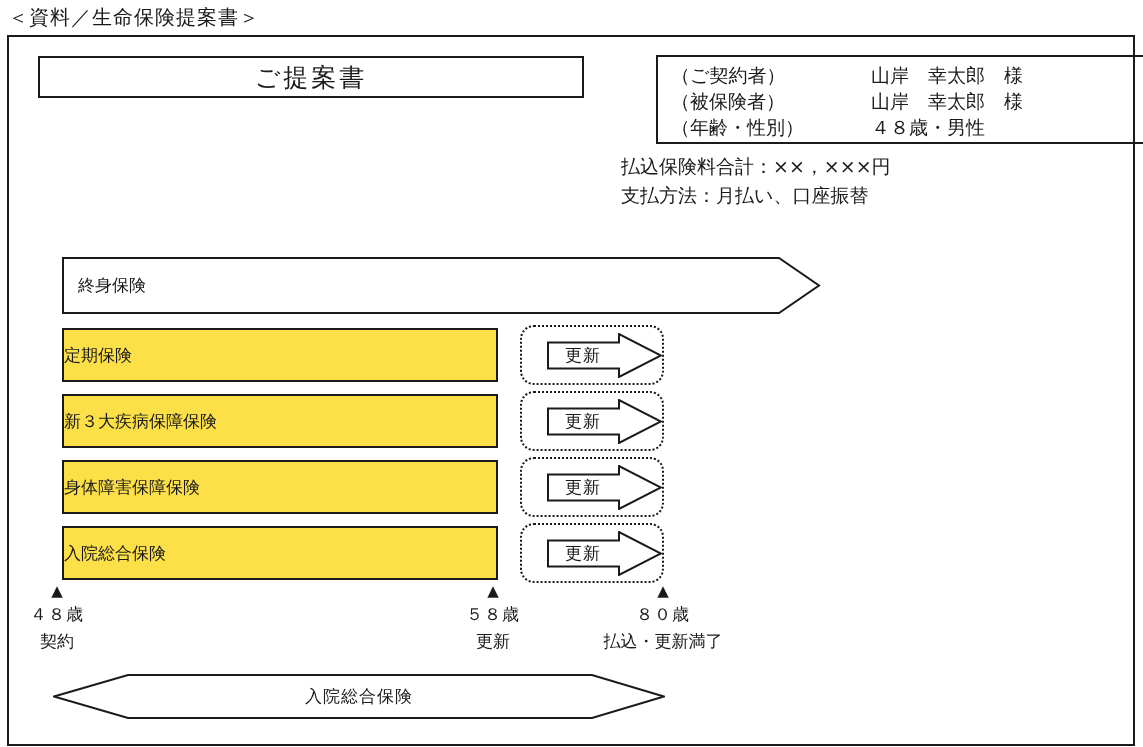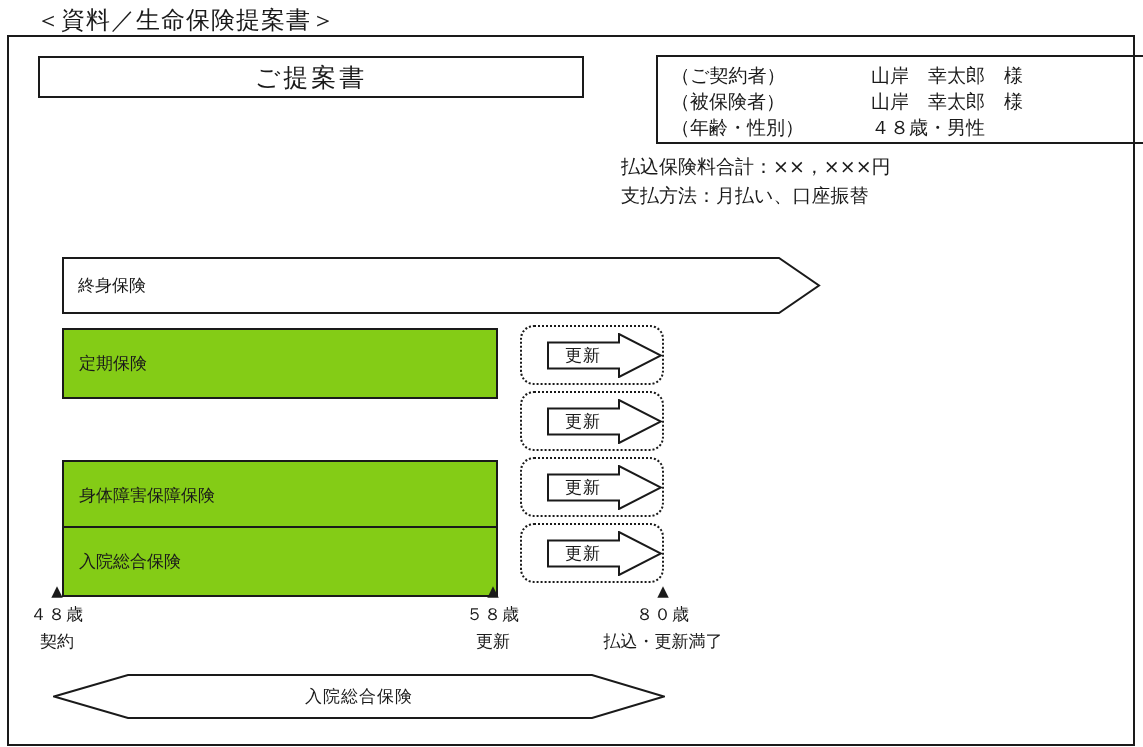--- a/index.html
+++ b/index.html
@@ -7,21 +7,21 @@
   body {
     font-family: "DejaVu Serif", "Liberation Serif", serif;
     color: var(--ink, #1a1a1a);
   }
   .sheet {
     position:relative; width:1143px; height:747px;
     background:#ffffff; overflow:hidden;
   }
   .doc-heading {
     position:absolute; left:8px; top:4px;
-    font-size:24px; letter-spacing:1px; white-space:nowrap;margin-left:28px;
+    font-size:20px; letter-spacing:1px; white-space:nowrap;
   }
   .outer-frame {
     position:absolute; left:7px; top:35px; width:1128px; height:711px;
     border:2px solid var(--ink,#1a1a1a); background:#fff;
   }
   .title-box {
     position:absolute; left:38px; top:56px; width:546px; height:42px;
     border:2px solid var(--ink,#1a1a1a);
     display:flex; align-items:center; justify-content:center;
     font-size:25px; font-weight:normal; letter-spacing:3px;
@@ -31,23 +31,23 @@
     border:2px solid var(--ink,#1a1a1a); padding:5px 0 0 13px;
     font-size:19px; line-height:26px;margin-left:39px;
   }
   .holder-row { display:flex; white-space:nowrap; }
   .holder-label { width:200px; }
   .details {
     position:absolute; left:621px; top:152px;
     font-size:19px; line-height:29px; white-space:nowrap;
   }
   .plan-box {
-    position:absolute; left:62px; width:436px; height:71px;
-    border:2px solid var(--ink,#1a1a1a); background:#84cc16;
-    display:flex; align-items:center; padding-left:15px;
+    position:absolute; left:62px; width:436px; height:54px;
+    border:2px solid var(--ink,#1a1a1a); background:#fde047;
+    display:flex; align-items:center; 
     font-size:17px;
   }
   .arrow-svg { position:absolute; display:block; }
   .wholelife-label {
     position:absolute; left:78px; top:257px; height:57px;
     display:flex; align-items:center; font-size:17px;
   }
   .renewal-box {
     position:absolute; left:520px; width:144px; height:60px;
     border:2px dotted var(--ink,#1a1a1a); border-radius:14px;
@@ -114,20 +114,23 @@
   <div class="plan-box" style="top:328px;">
     <span>定期保険</span>
   </div>
   <div class="renewal-box" style="top:325px;">
     <svg class="renewal-arrow" width="115" height="45" viewBox="0 0 115 45">
       <polygon points="1,9.5 72,9.5 72,1 114,22.5 72,44 72,35.5 1,35.5"></polygon>
     </svg>
     <span class="renewal-label">更新</span>
   </div>
 
+  <div class="plan-box" style="top:394px;">
+    <span>新３大疾病保障保険</span>
+  </div>
   <div class="renewal-box" style="top:391px;">
     <svg class="renewal-arrow" width="115" height="45" viewBox="0 0 115 45">
       <polygon points="1,9.5 72,9.5 72,1 114,22.5 72,44 72,35.5 1,35.5"></polygon>
     </svg>
     <span class="renewal-label">更新</span>
   </div>
 
   <div class="plan-box" style="top:460px;">
     <span>身体障害保障保険</span>
   </div>

